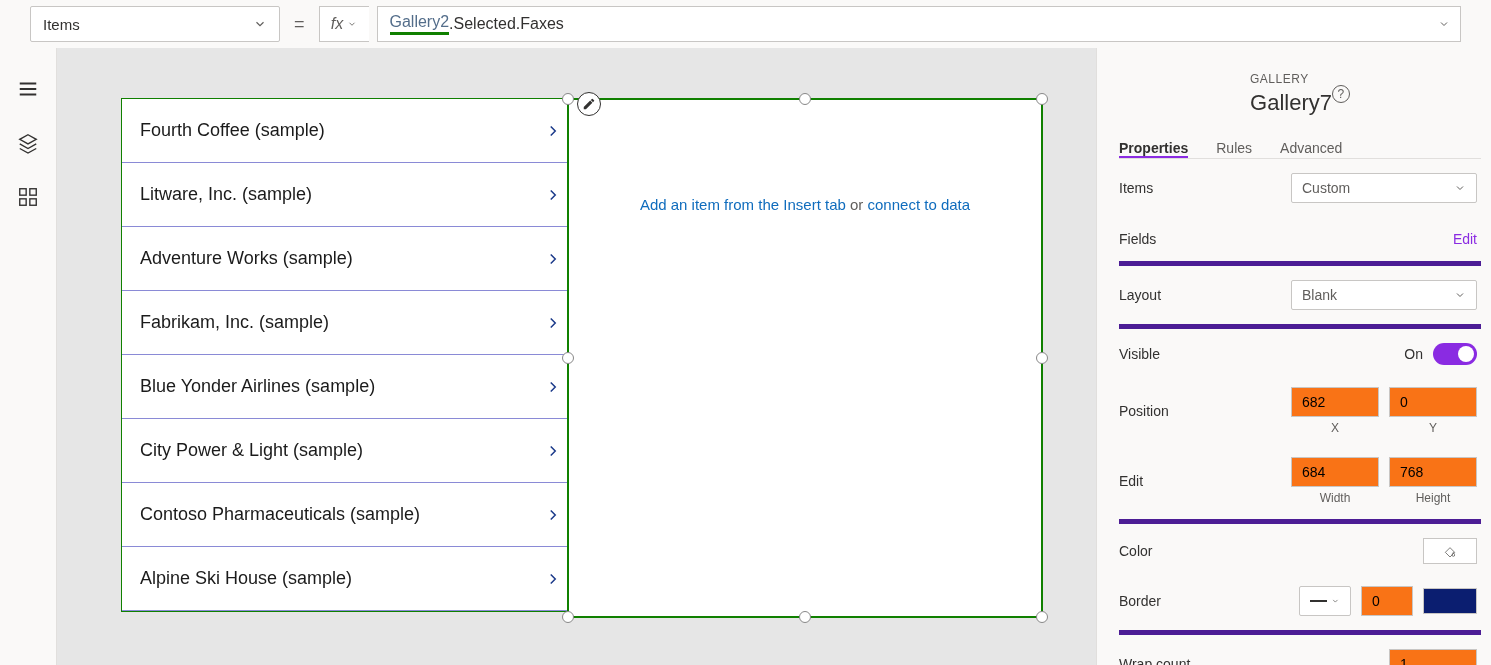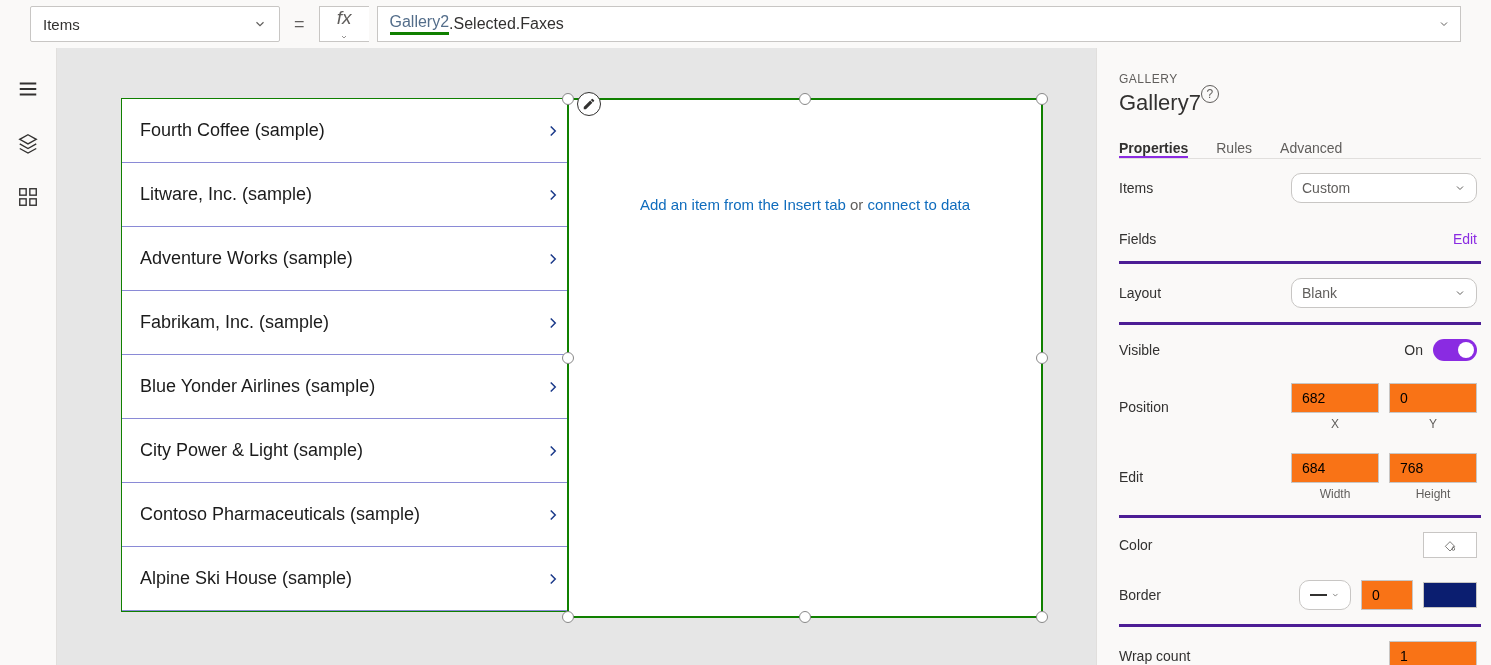--- a/index.html
+++ b/index.html
@@ -10,21 +10,21 @@
   .prop-select {
     width:250px; height:36px; border:1px solid #c8c6c4; background:#fff;
     display:flex; align-items:center; padding:0 12px; font-size:15px; color:#323130;
     justify-content:space-between; border-radius:2px;
   }
   .chev-down { width:14px; height:14px; }
   .equals { font-size:18px; color:#605e5c; padding:0 6px; }
   .fx-box {
     width:50px; height:36px; border:1px solid #c8c6c4; border-right:none;
     display:flex; align-items:center; justify-content:center; background:#fff;
-    font-style:italic; font-family:"Times New Roman",serif; font-size:19px; gap:4px; color:#605e5c;flex-direction:column;
+    font-style:italic; font-family:"Times New Roman",serif; font-size:16px; gap:4px; color:#605e5c;
   }
   .formula-input {
     flex:1; height:36px; border:1px solid #c8c6c4; background:#fff; display:flex;
     align-items:center; padding:0 12px; font-family:"Consolas",monospace; font-size:16px;
     position:relative;
   }
   .formula-input .tok1 { color:#536d8a; border-bottom:3px solid #108000; padding-bottom:1px;}
   .formula-input .tok2 { color:#323130; }
   .formula-input .chev { position:absolute; right:10px; }
 
@@ -71,31 +71,31 @@
   .h-tl{top:-7px;left:-7px;} .h-tm{top:-7px;left:calc(50% - 6px);} .h-tr{top:-7px;right:-7px;}
   .h-ml{top:calc(50% - 6px);left:-7px;} .h-mr{top:calc(50% - 6px);right:-7px;}
   .h-bl{bottom:-7px;left:-7px;} .h-bm{bottom:-7px;left:calc(50% - 6px);} .h-br{bottom:-7px;right:-7px;}
 
   
   .panel {
     width:395px; background:#faf9f8; border-left:1px solid #e1dfdd; padding:24px 10px 0 22px;
     font-size:14px; color:#323130;
   }
   .panel .type { font-size:12px; letter-spacing:0.5px; color:#605e5c; }
-  .panel .head-row { display:flex; justify-content:flex-start; align-items:center; }
+  .panel .head-row { display:flex; justify-content:center; align-items:center; }
   .panel .name { font-size:22px; margin-top:4px; }
   .panel .help { width:18px; height:18px; border:1px solid #605e5c; border-radius:50%; display:flex; align-items:center; justify-content:center; font-size:12px; color:#605e5c;}
   .tabs { display:flex; gap:28px; margin-top:24px; border-bottom:1px solid #e1dfdd; }
   .tab { font-size:14px; color:#605e5c; }
   .tab.active { color:#323130; font-weight:600; border-bottom:2px solid #8a2be2;}
-  .prop-row { display:flex; justify-content:space-between; align-items:center; padding:14px 4px 14px 0; border-bottom:3px solid #4c1d95;}
+  .prop-row { display:flex; justify-content:space-between; align-items:center; padding:14px 4px 14px 0; border-bottom:5px solid #4c1d95;}
   .prop-row.noborder{border-bottom:none; padding-bottom:8px;}
   .sel {
     height:30px; border:1px solid #c8c6c4; background:#fff; display:flex; align-items:center;
-    padding:0 10px; font-size:14px; color:#605e5c; justify-content:space-between; border-radius:10px;
+    padding:0 10px; font-size:14px; color:#605e5c; justify-content:space-between; border-radius:2px;
   }
   .sel.w180{ width:186px; } .sel.w52{ width:52px; justify-content:center;}
   .link-text{ color:#8a2be2; font-size:14px;}
   .toggle { display:flex; align-items:center; gap:10px; }
   .toggle-pill { width:44px; height:22px; background:#8a2be2; border-radius:11px; position:relative;}
   .toggle-pill::after{content:"";position:absolute;right:3px;top:3px;width:16px;height:16px;background:#fff;border-radius:50%;}
   .num-in { width:88px; height:30px; border:1px solid #c8c6c4; background:#f97316; padding:0 10px; font-size:14px;}
   .field-pair { display:flex; gap:10px; }
   .field-col { display:flex; flex-direction:column; align-items:center; }
   .sublabel{ font-size:12px; color:#605e5c; margin-top:4px;}

